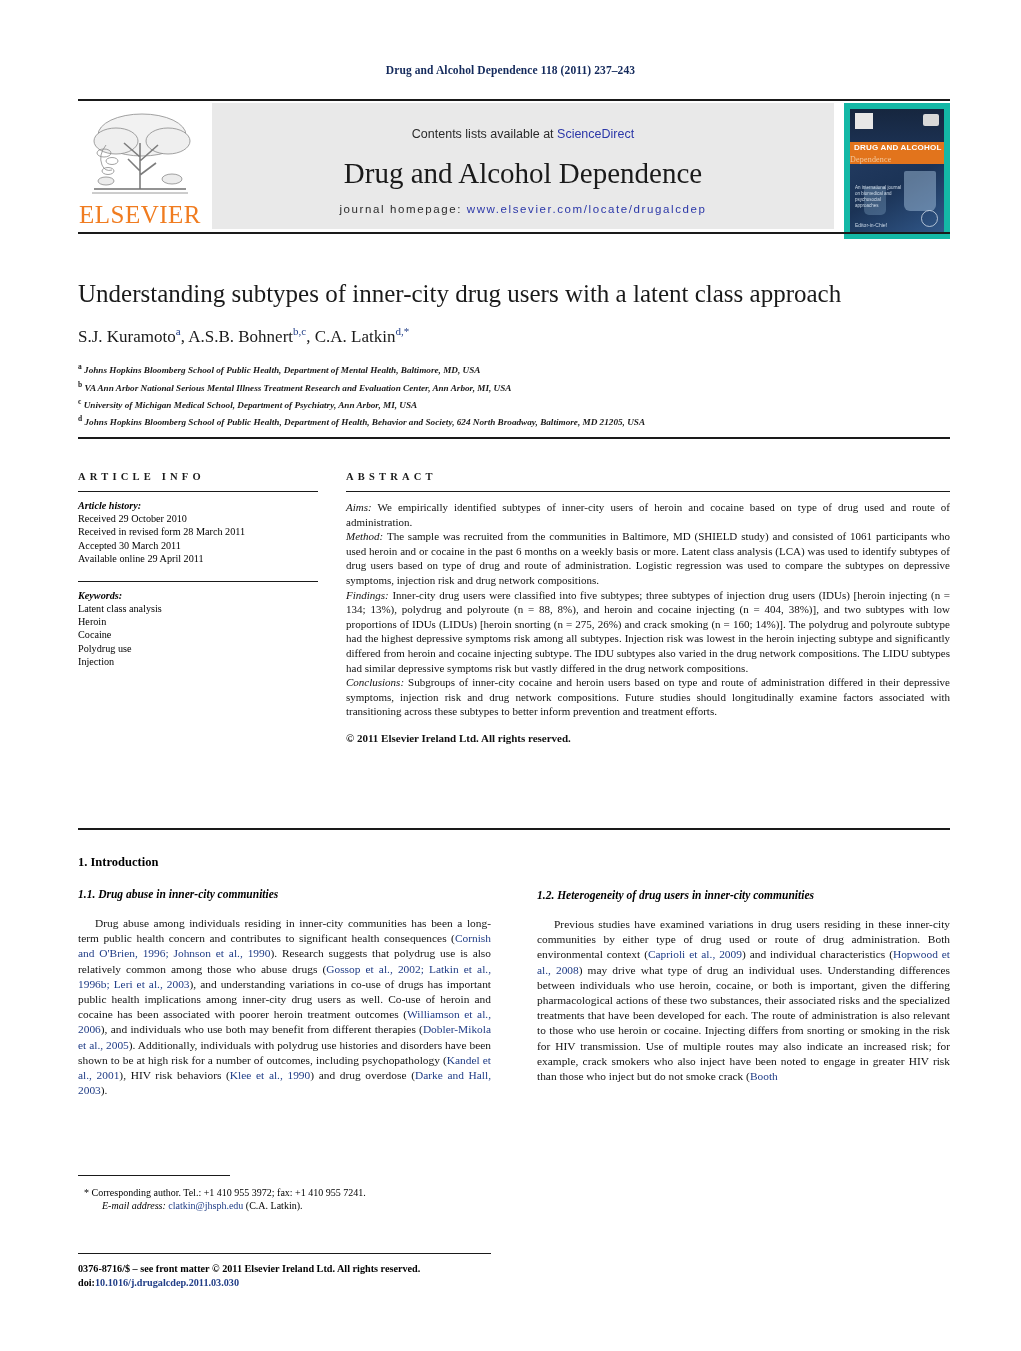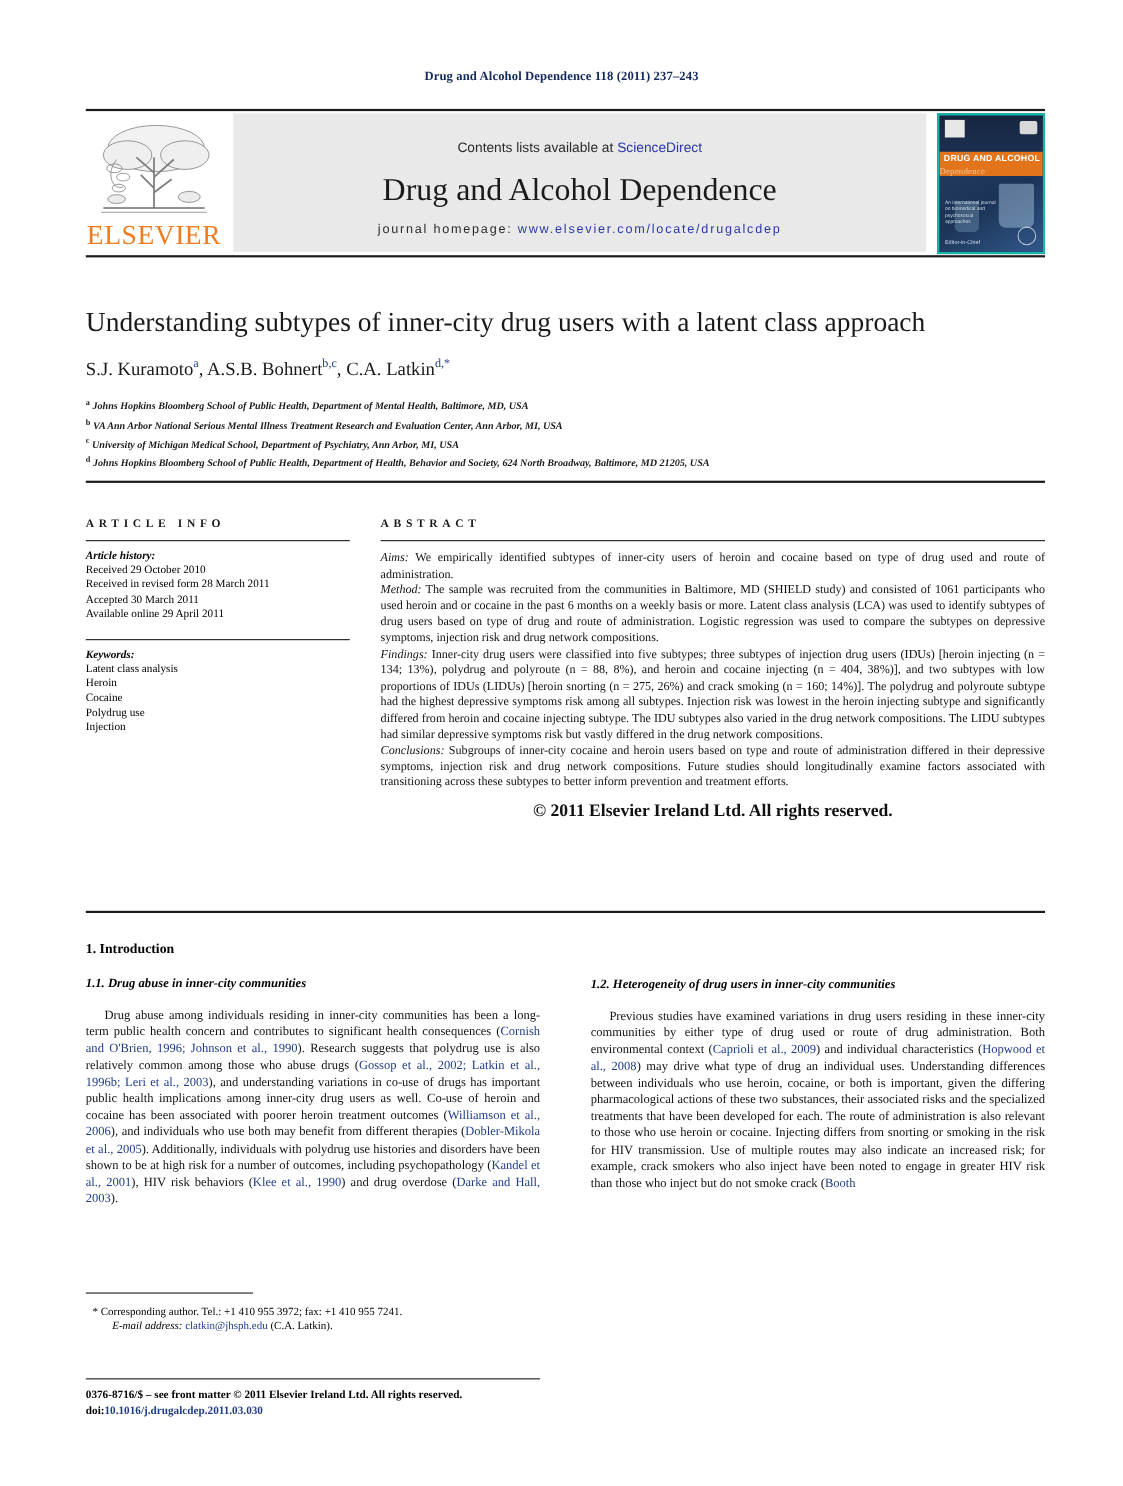--- a/index.html
+++ b/index.html
@@ -99,22 +99,22 @@
     color: #2b2b2b;
     letter-spacing: 1.6px;
   }
   .homepage-line .url { color: #2b37a8; }
 
   .cover-thumb {
     flex: 0 0 94px;
     width: 94px;
     height: 124px;
     position: relative;
-    background: #0c4a6e;
-    border: 2px solid #14b8a6;
+    background: #a21caf;
+    border: 6px solid #14b8a6;
     overflow: hidden;
   }
   .cover-top {
     position:absolute; top:0; left:0; right:0; height:33px;
     background: linear-gradient(#16263f, #1b3050);
   }
   .cover-orange {
     position:absolute; top:33px; left:0; right:0; height:22px;
     background:#e2741c;
   }
@@ -230,21 +230,21 @@
   .info-gap { height: 15px; }
 
   .abstract-body {
     font-size: 11px;
     line-height: 14.6px;
     text-align: justify;
     color: #111111;
   }
   .abstract-body p { margin: 0; }
   .abstract-body .lbl { font-style: italic; }
-  .copyright { text-align: center; font-weight: bold; font-size: 16px; margin-top: 12px; }
+  .copyright { text-align: left; font-weight: bold; font-size: 11px; margin-top: 12px; }
 
   .rule-under-abstract {
     position: absolute;
     top: 828px;
     left: 78px;
     width: 872px;
     border-top: 2.5px solid #1a1a1a;
   }
 
   

